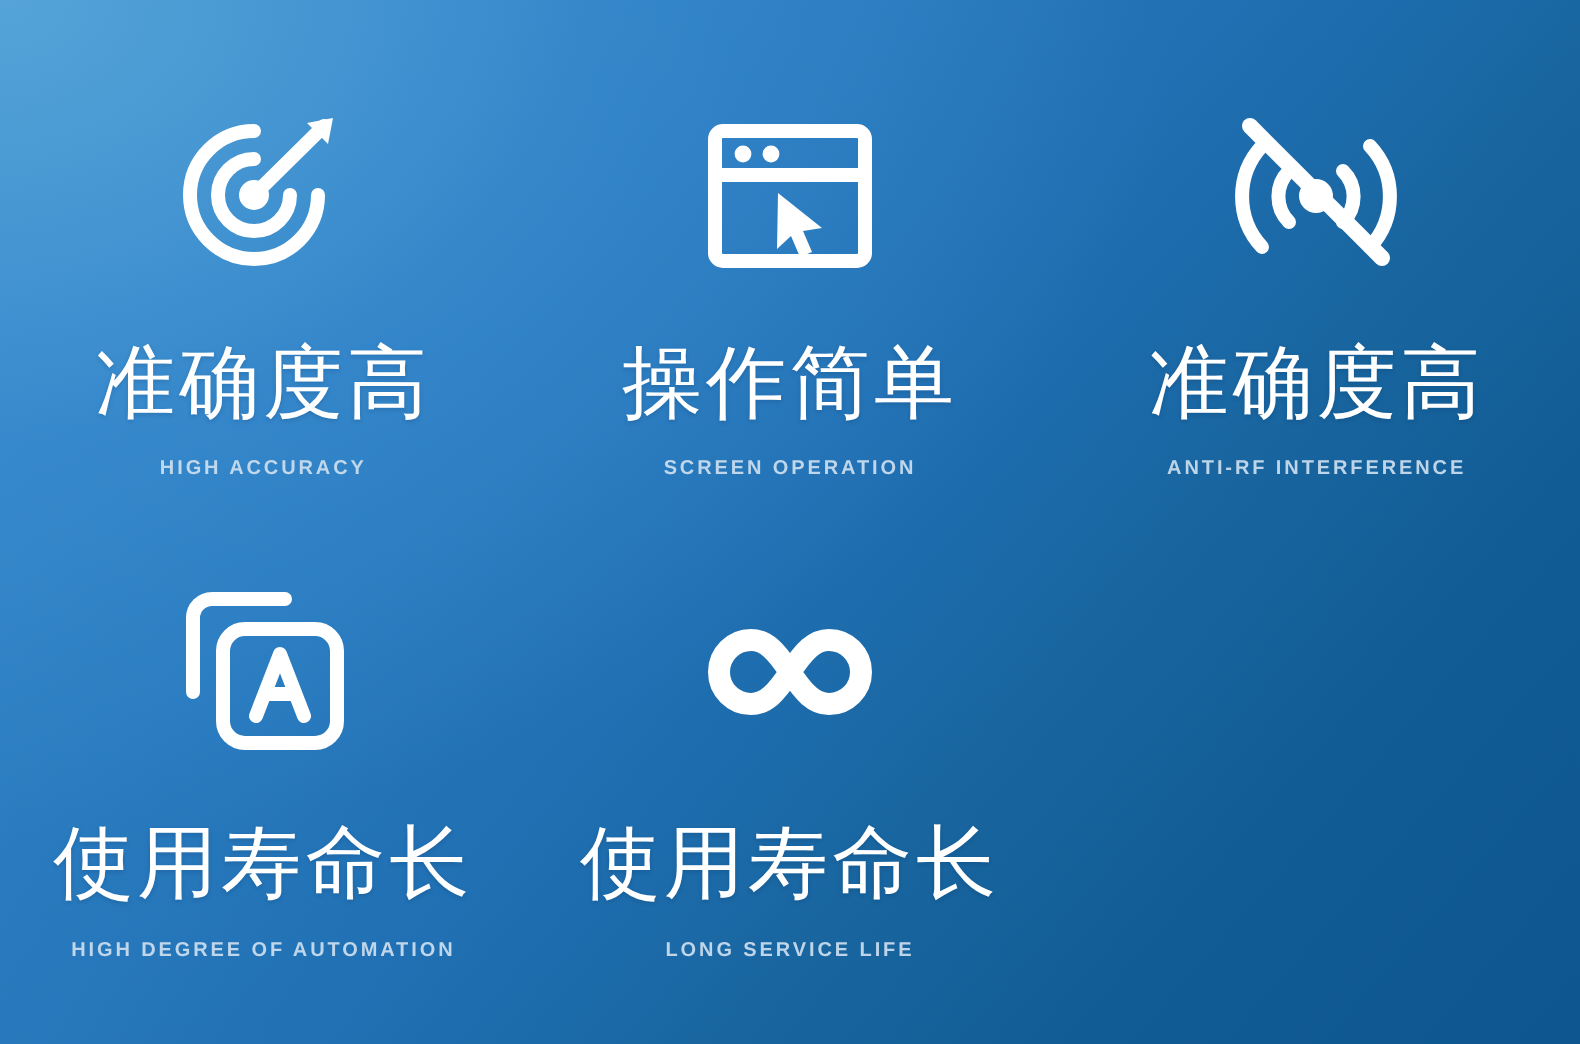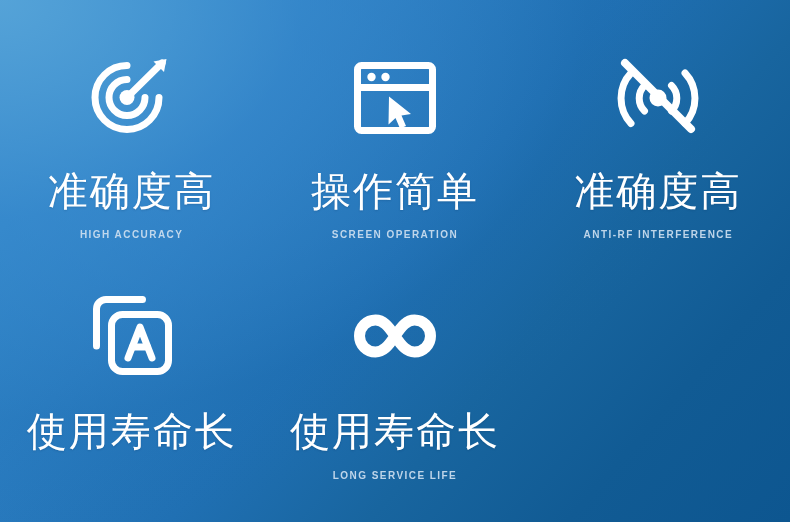--- a/index.html
+++ b/index.html
@@ -108,20 +108,21 @@
   <div class="feature-cell row2">
     <div class="icon-wrap">
       <svg width="92" height="88" viewBox="0 0 92 88" fill="none">
         <path d="M56.5 7.5H20A9.5 9.5 0 0 0 10.5 17v37" stroke="#fff" stroke-width="7" stroke-linecap="round"></path>
         <rect x="25.5" y="22.5" width="57" height="57" rx="11" stroke="#fff" stroke-width="7"></rect>
         <path d="M42 66 54 35l12 31" stroke="#fff" stroke-width="7" stroke-linecap="round" stroke-linejoin="round"></path>
         <path d="M46.5 55h15" stroke="#fff" stroke-width="7" stroke-linecap="round"></path>
       </svg>
     </div>
     <div class="feature-title">使用寿命长</div>
+    <div class="feature-sub">HIGH DEGREE OF AUTOMATION</div>
   </div>
 
   <div class="feature-cell row2">
     <div class="icon-wrap">
       <svg width="104" height="64" viewBox="0 0 104 64" fill="none">
         <path d="M52 32c-7-10.5-12-16-19.5-16a16 16 0 1 0 0 32C40 48 45 42.5 52 32c7-10.5 12-16 19.5-16a16 16 0 1 1 0 32C64 48 59 42.5 52 32z" stroke="#fff" stroke-width="11" stroke-linecap="round" stroke-linejoin="round"></path>
       </svg>
     </div>
     <div class="feature-title">使用寿命长</div>
     <div class="feature-sub">LONG SERVICE LIFE</div>

